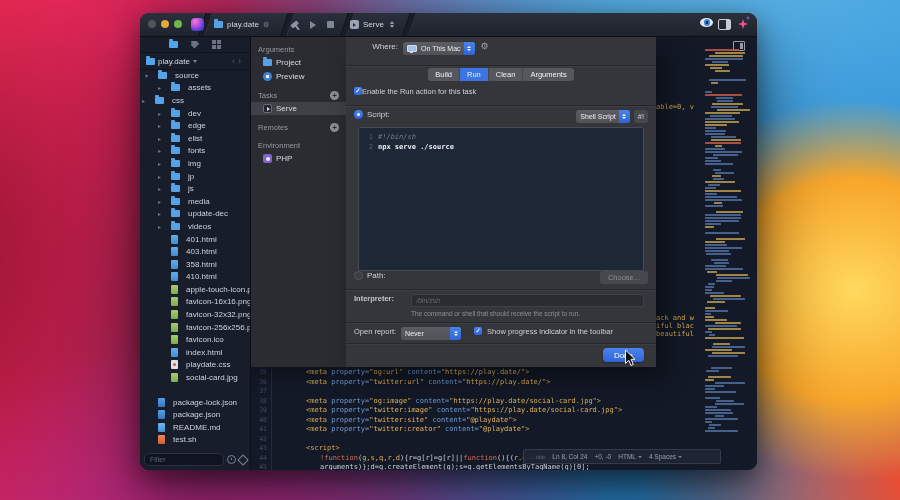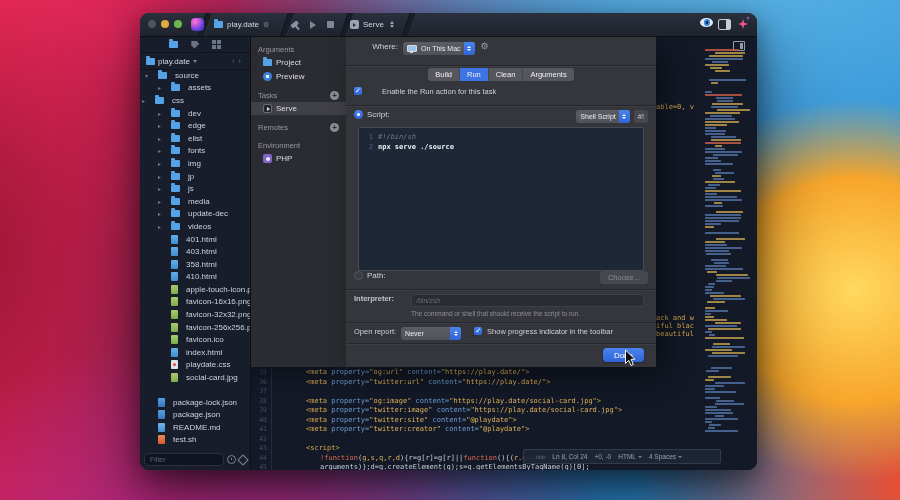--- a/index.html
+++ b/index.html
@@ -572,21 +572,21 @@
 
         <div class="drow" style="top:31px;height:13px">
           <div class="seg">
             <div>Build</div>
             <div class="active">Run</div>
             <div>Clean</div>
             <div>Arguments</div>
           </div>
         </div>
 
-        <div class="drow" style="top:50px;height:12px;padding-left:8px;gap:20px">
+        <div class="drow" style="top:50px;height:12px;padding-left:8px;gap:0">
           <span class="checkbox">✓</span>
           <span class="dlabel" style="font-size:7.5px">Enable the Run action for this task</span>
         </div>
         <div class="divider" style="top:68px"></div>
 
         <div class="drow" style="top:73px;height:14px;padding:0 8px;gap:4px">
           <span class="radio on"></span>
           <span class="dlabel">Script:</span>
           <div style="margin-left:auto;display:flex;gap:4px;align-items:center">
             <div class="dd">

